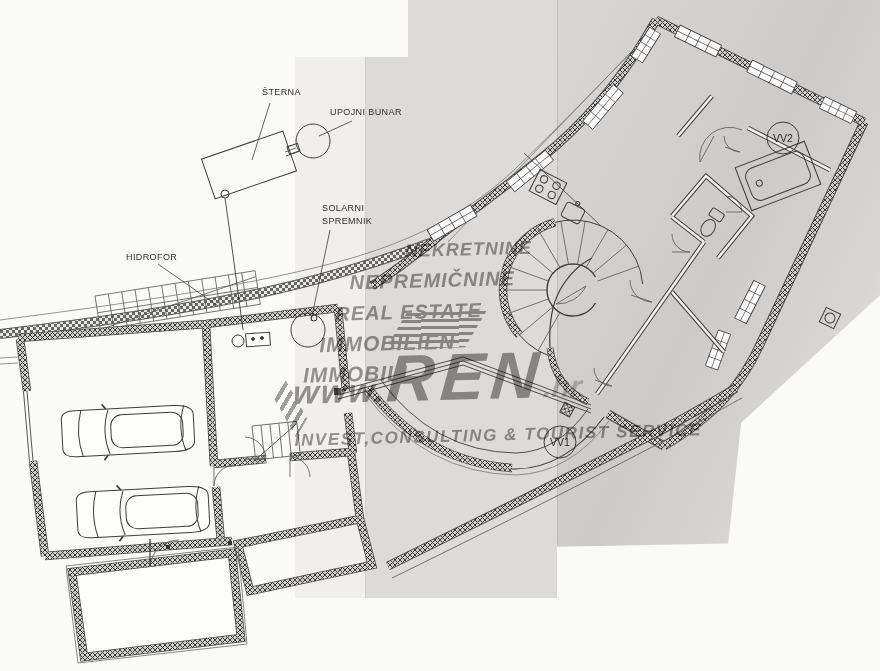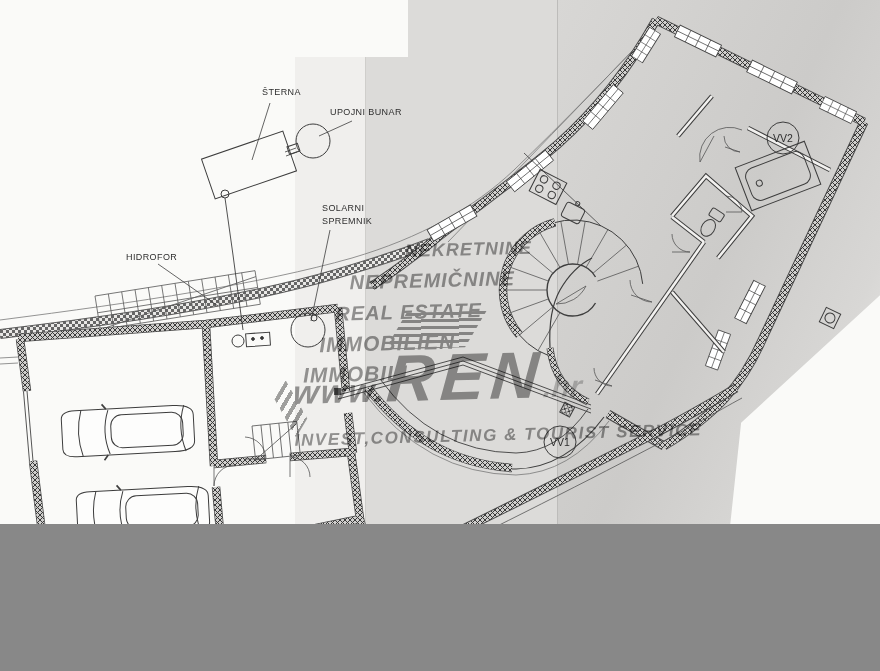--- a/index.html
+++ b/index.html
@@ -1,16 +1,16 @@
 <!DOCTYPE html>
 <html><head>
 <meta charset="utf-8">
 <style>
   html,body{margin:0;padding:0;background:#888;}
-  #stage{position:relative;width:880px;height:524px;overflow:hidden;background:#fafaf8;
+  #stage{position:relative;width:880px;height:671px;overflow:hidden;background:#fafaf8;
          font-family:"Liberation Sans",sans-serif;}
   
   .bg{position:absolute;}
   #band1{left:295px;top:57px;width:70px;height:541px;background:#f0efed;}
   #band2{left:365px;top:0;width:192px;height:598px;background:#dcdbd9;}
   #band2step{left:365px;top:0;width:43px;height:57px;background:#fafaf8;}
   #rightpage{left:557px;top:0;width:323px;height:671px;
      background:linear-gradient(115deg,#d8d7d5 0%,#cccbc9 45%,#d8d7d5 70%,#eeedeb 88%,#f7f6f4 100%);
      clip-path:polygon(0 0,100% 0,100% 44%,57% 63%,53% 81%,0 81.5%);}
   #seam1{left:557px;top:0;width:1px;height:545px;background:#bdbcba;}

